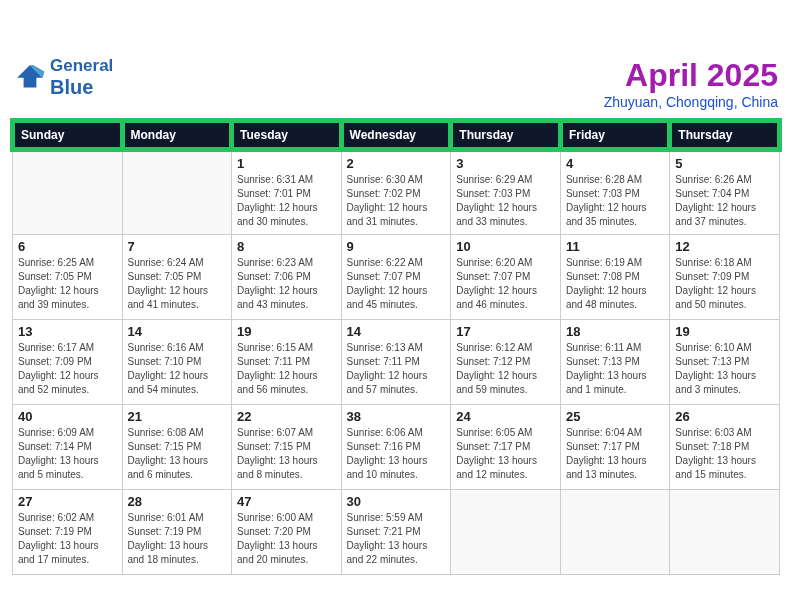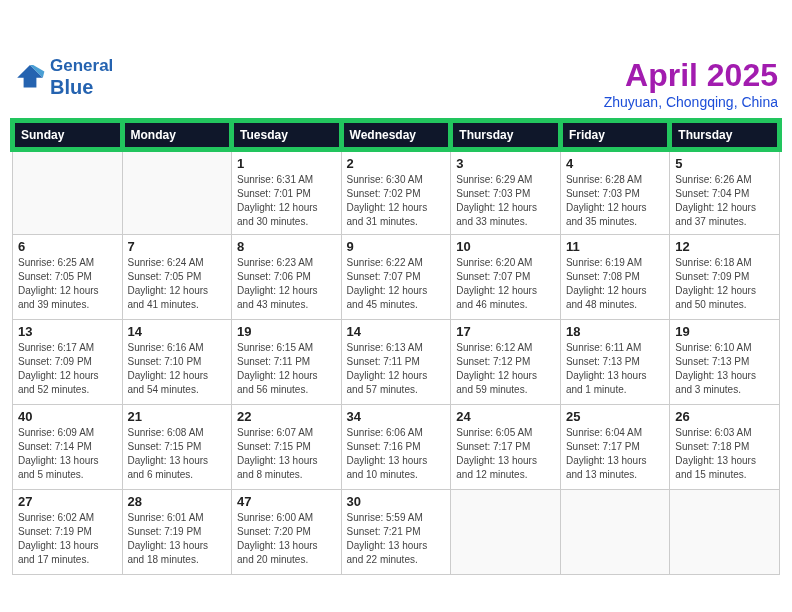--- a/index.html
+++ b/index.html
@@ -204,21 +204,21 @@
         </td>
         <td>
           <span class="day-num">21</span>
           <div class="day-info">Sunrise: 6:08 AM<br>Sunset: 7:15 PM<br>Daylight: 13 hours<br>and 6 minutes.</div>
         </td>
         <td>
           <span class="day-num">22</span>
           <div class="day-info">Sunrise: 6:07 AM<br>Sunset: 7:15 PM<br>Daylight: 13 hours<br>and 8 minutes.</div>
         </td>
         <td>
-          <span class="day-num">34</span>
+          <span class="day-num">38</span>
           <div class="day-info">Sunrise: 6:06 AM<br>Sunset: 7:16 PM<br>Daylight: 13 hours<br>and 10 minutes.</div>
         </td>
         <td>
           <span class="day-num">24</span>
           <div class="day-info">Sunrise: 6:05 AM<br>Sunset: 7:17 PM<br>Daylight: 13 hours<br>and 12 minutes.</div>
         </td>
         <td>
           <span class="day-num">25</span>
           <div class="day-info">Sunrise: 6:04 AM<br>Sunset: 7:17 PM<br>Daylight: 13 hours<br>and 13 minutes.</div>
         </td>

